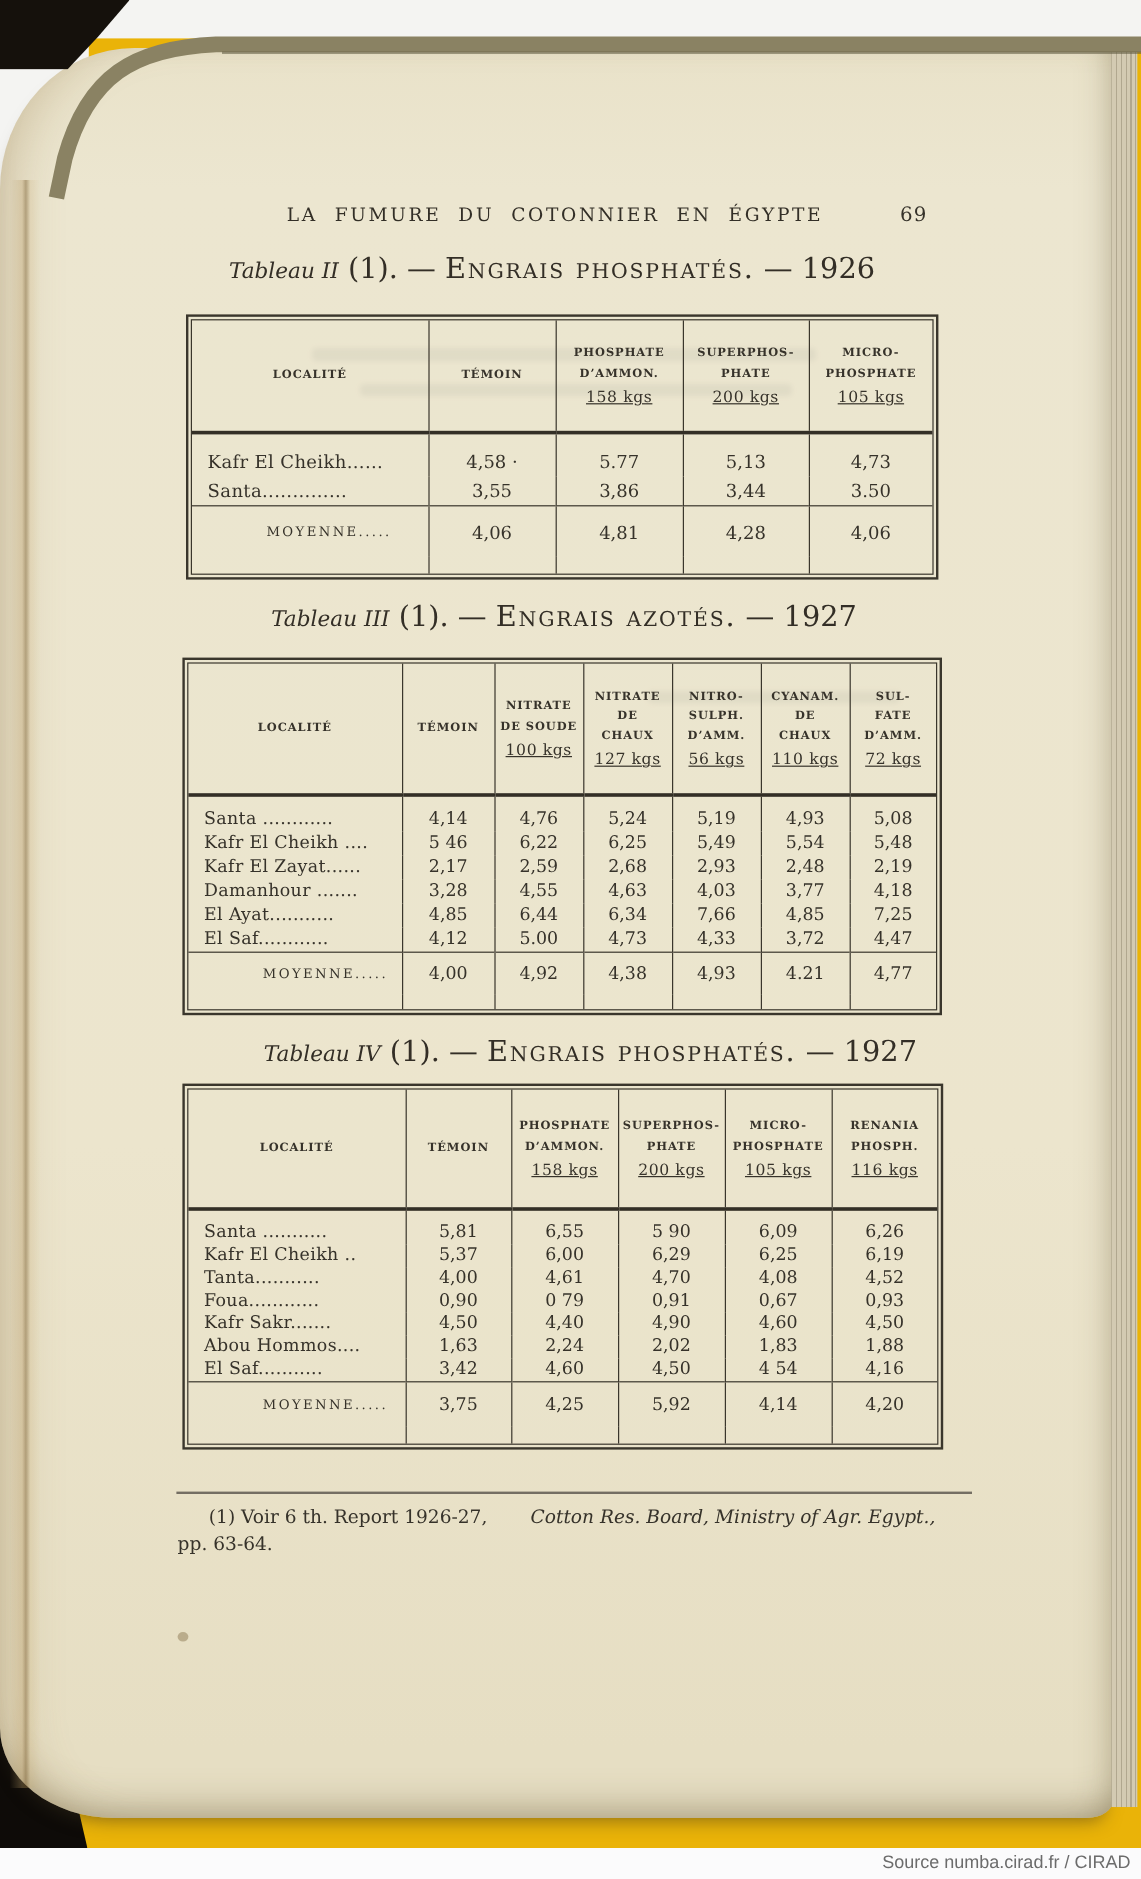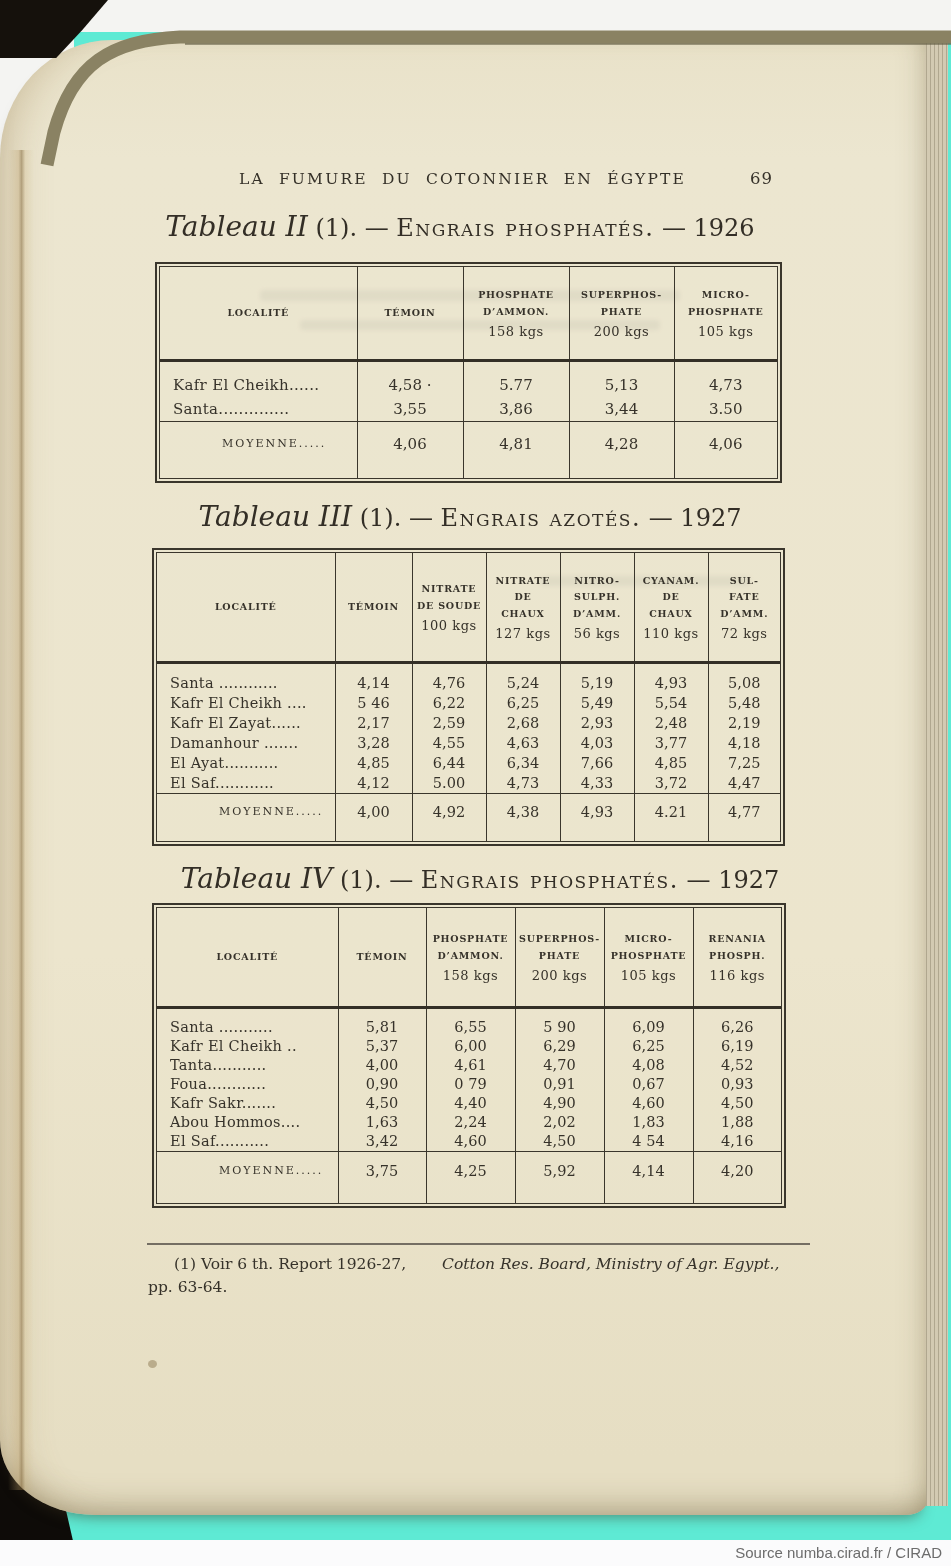--- a/index.html
+++ b/index.html
@@ -1,17 +1,17 @@
 <!DOCTYPE html>
 <html><head>
 <meta charset="utf-8">
 <style>
   html,body{margin:0;padding:0;}
   .canvas{position:relative;width:951px;height:1566px;overflow:hidden;
-    background:#5eead4;font-family:"DejaVu Serif",serif;color:#36322a;}
+    background:#eab308;font-family:"DejaVu Serif",serif;color:#36322a;}
 
   
   .white-top{position:absolute;left:0;top:0;width:951px;height:32px;background:#f4f4f2;z-index:0;}
   .white-left{position:absolute;left:0;top:0;width:74px;height:175px;background:#f4f4f2;z-index:0;}
   .page{position:absolute;left:0;top:40px;width:928px;height:1475px;z-index:2;
     background:linear-gradient(180deg,#e9e2c9 0%,#ece6d0 8%,#ece5cd 62%,#e6dec3 96%);
     border-radius:112px 6px 22px 95px / 118px 6px 16px 75px;
     box-shadow:inset -20px 0 28px -18px rgba(100,85,50,.35),
                inset 0 -28px 32px -22px rgba(100,85,50,.40),
                inset 34px 0 44px -26px rgba(140,110,60,.32),
@@ -35,32 +35,32 @@
   .ghost{position:absolute;background:rgba(90,110,100,.12);filter:blur(2px);z-index:6;border-radius:4px;}
   .stain{position:absolute;width:9px;height:8px;border-radius:50%;background:rgba(130,110,70,.45);z-index:6;}
 
   
   .content{position:absolute;inset:0;z-index:7;}
   .running-head{position:absolute;left:150px;top:170px;width:625px;}
   .rh-title{display:block;text-align:center;font-size:15.5px;letter-spacing:2.2px;word-spacing:7px;color:#332f27;}
   .rh-page{position:absolute;right:2px;top:-1px;font-size:16.5px;letter-spacing:1px;}
 
   .tbl-title{position:absolute;text-align:center;color:#332e26;white-space:nowrap;}
-  .tt-it{font-style:italic;font-size:28px;}
+  .tt-it{font-style:italic;font-size:18px;}
   .tt-mid,.tt-tail{font-size:24px;}
   .tt-sc{font-variant:small-caps;font-size:24px;letter-spacing:1.5px;}
 
   .tbl-outer{position:absolute;border:2px solid #3a362c;padding:2px;background:rgba(236,229,207,.35);}
   .tbl-inner{border:1px solid #3a362c;height:100%;box-sizing:border-box;}
   table.t{border-collapse:collapse;width:100%;table-layout:fixed;color:#36322a;}
   .t th{height:84px;vertical-align:middle;text-align:center;font-weight:bold;
     border-bottom:3px solid #332f26;padding:4px 2px;}
   .t th:not(:first-child), .t td:not(:first-child){border-left:1px solid #3a362c;}
   .cname{display:block;white-space:pre-line;font-size:9.5px;letter-spacing:.8px;line-height:1.75;}
-  .cdose{display:block;font-size:13px;font-weight:normal;margin-top:4px;letter-spacing:.5px;}
+  .cdose{display:block;font-size:13px;font-weight:normal;margin-top:4px;letter-spacing:.5px;text-decoration:underline;}
   .cdose:empty{display:none;}
   .t td{padding:0 4px;}
   .t .lbl{text-align:left;padding-left:13px;letter-spacing:.3px;}
   .t .val{text-align:center;}
   .t tbody tr:first-child td{padding-top:11px;}
   .t .mrow td{border-top:1px solid #3a362c;}
   .t .moy{font-size:11px;letter-spacing:2px;padding-left:62px;font-weight:normal;}
 
   .t2 td{font-size:15px;line-height:24px;}
   .t2 .mrow td{padding-top:12px;padding-bottom:10px;line-height:20px;}
@@ -317,21 +317,21 @@
                 <td></td>
                 <td></td>
                 <td></td>
                 <td></td>
               </tr>
           </tbody>
         </table>
       </div>
     </div>
 
-    <div class="tbl-title" style="left:140px;top:862px;width:680px;">
+    <div class="tbl-title" style="left:152px;top:862px;width:680px;">
       <span class="tt-it">Tableau IV</span><span class="tt-mid"> (1). — </span><span class="tt-sc">Engrais phosphatés.</span><span class="tt-tail"> — 1927</span>
     </div>
     <div class="tbl-outer" style="left:152px;top:903px;width:626px;">
       <div class="tbl-inner">
         <table class="t t4">
           <colgroup>
               <col style="width:181px">
               <col style="width:88px">
               <col style="width:89px">
               <col style="width:89px">

